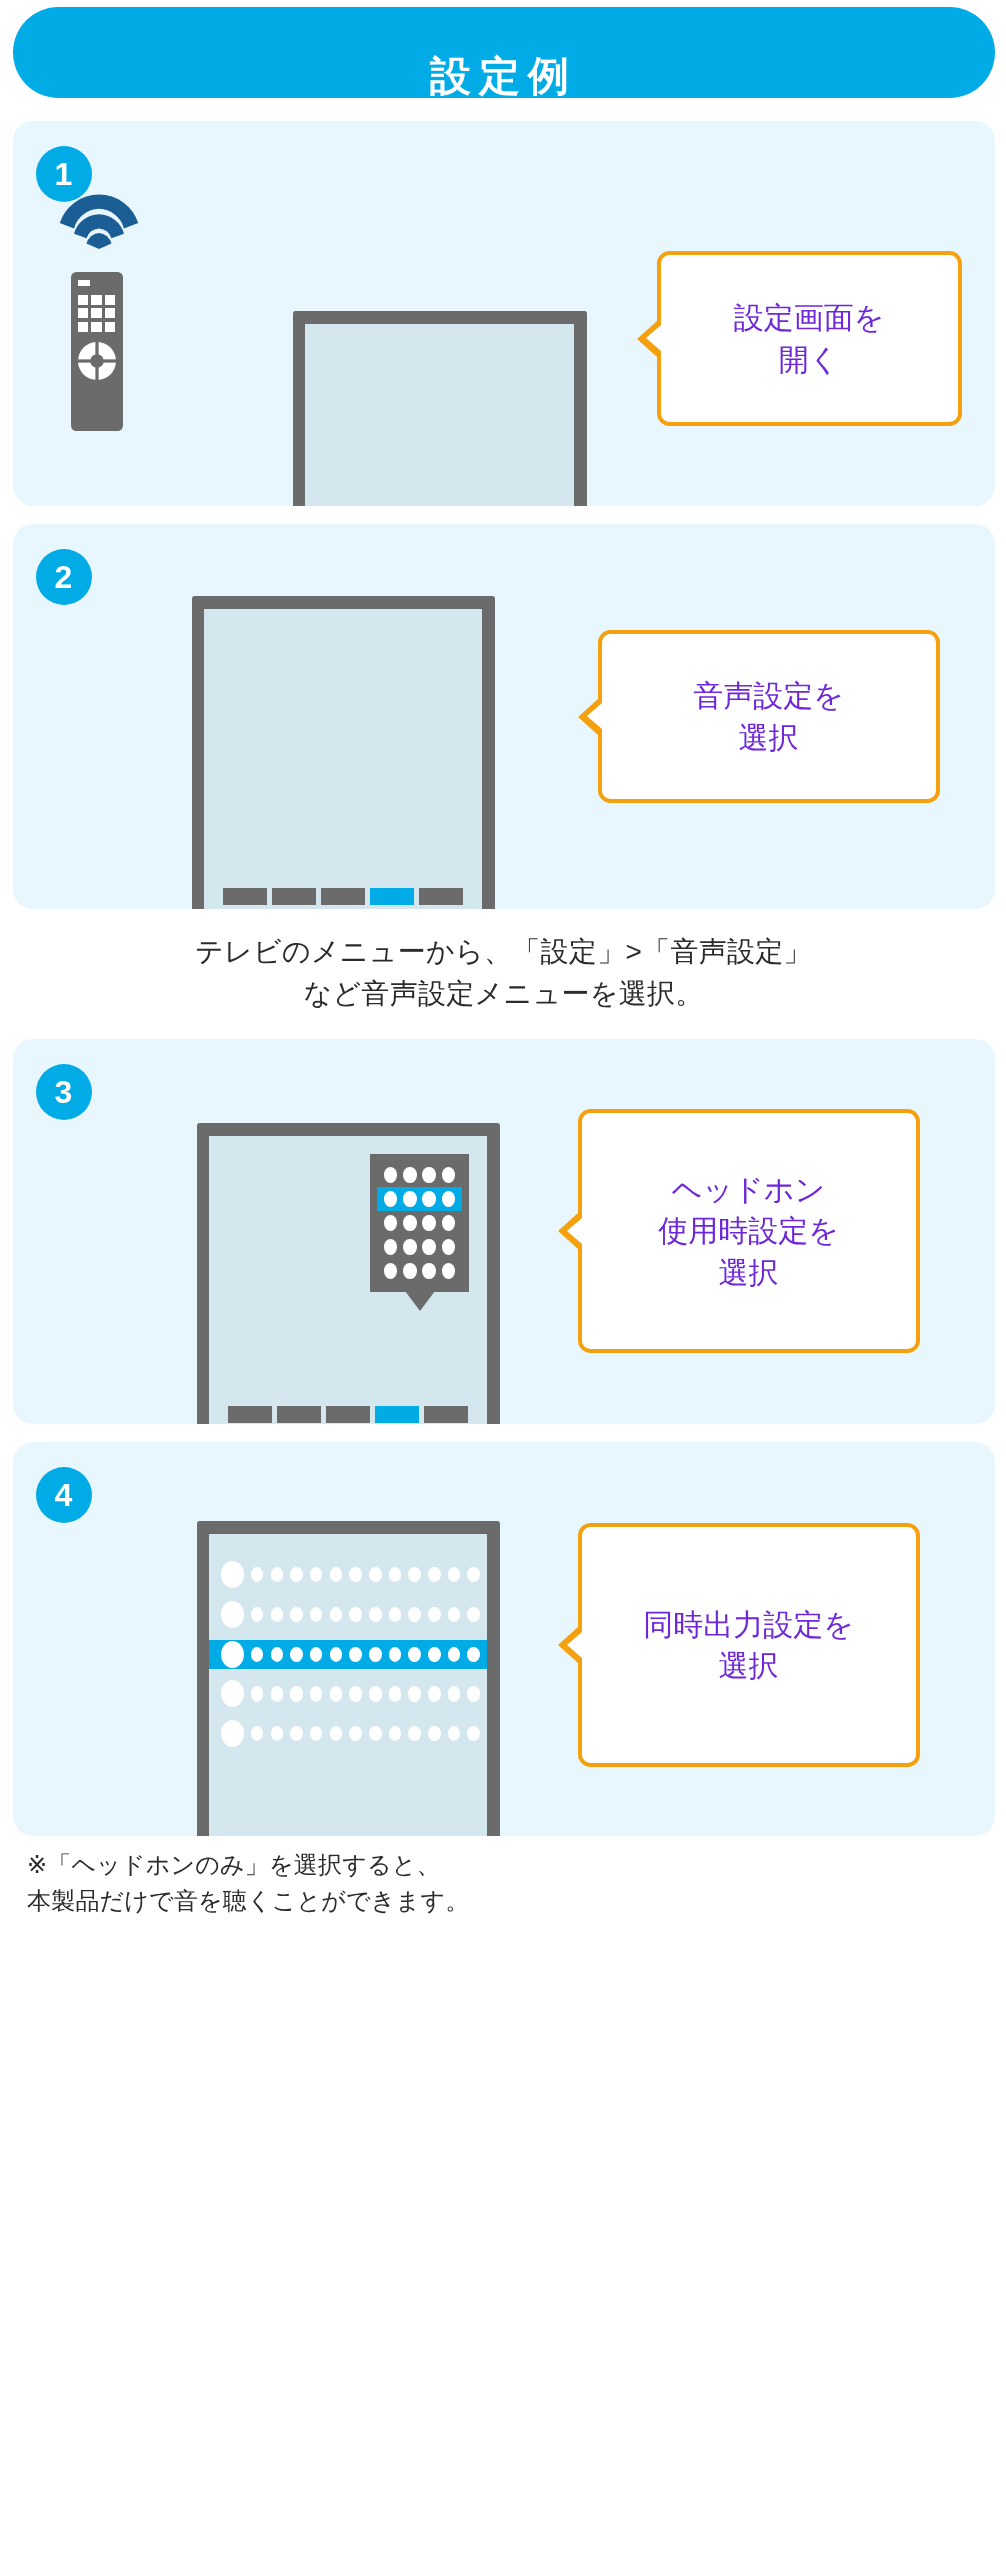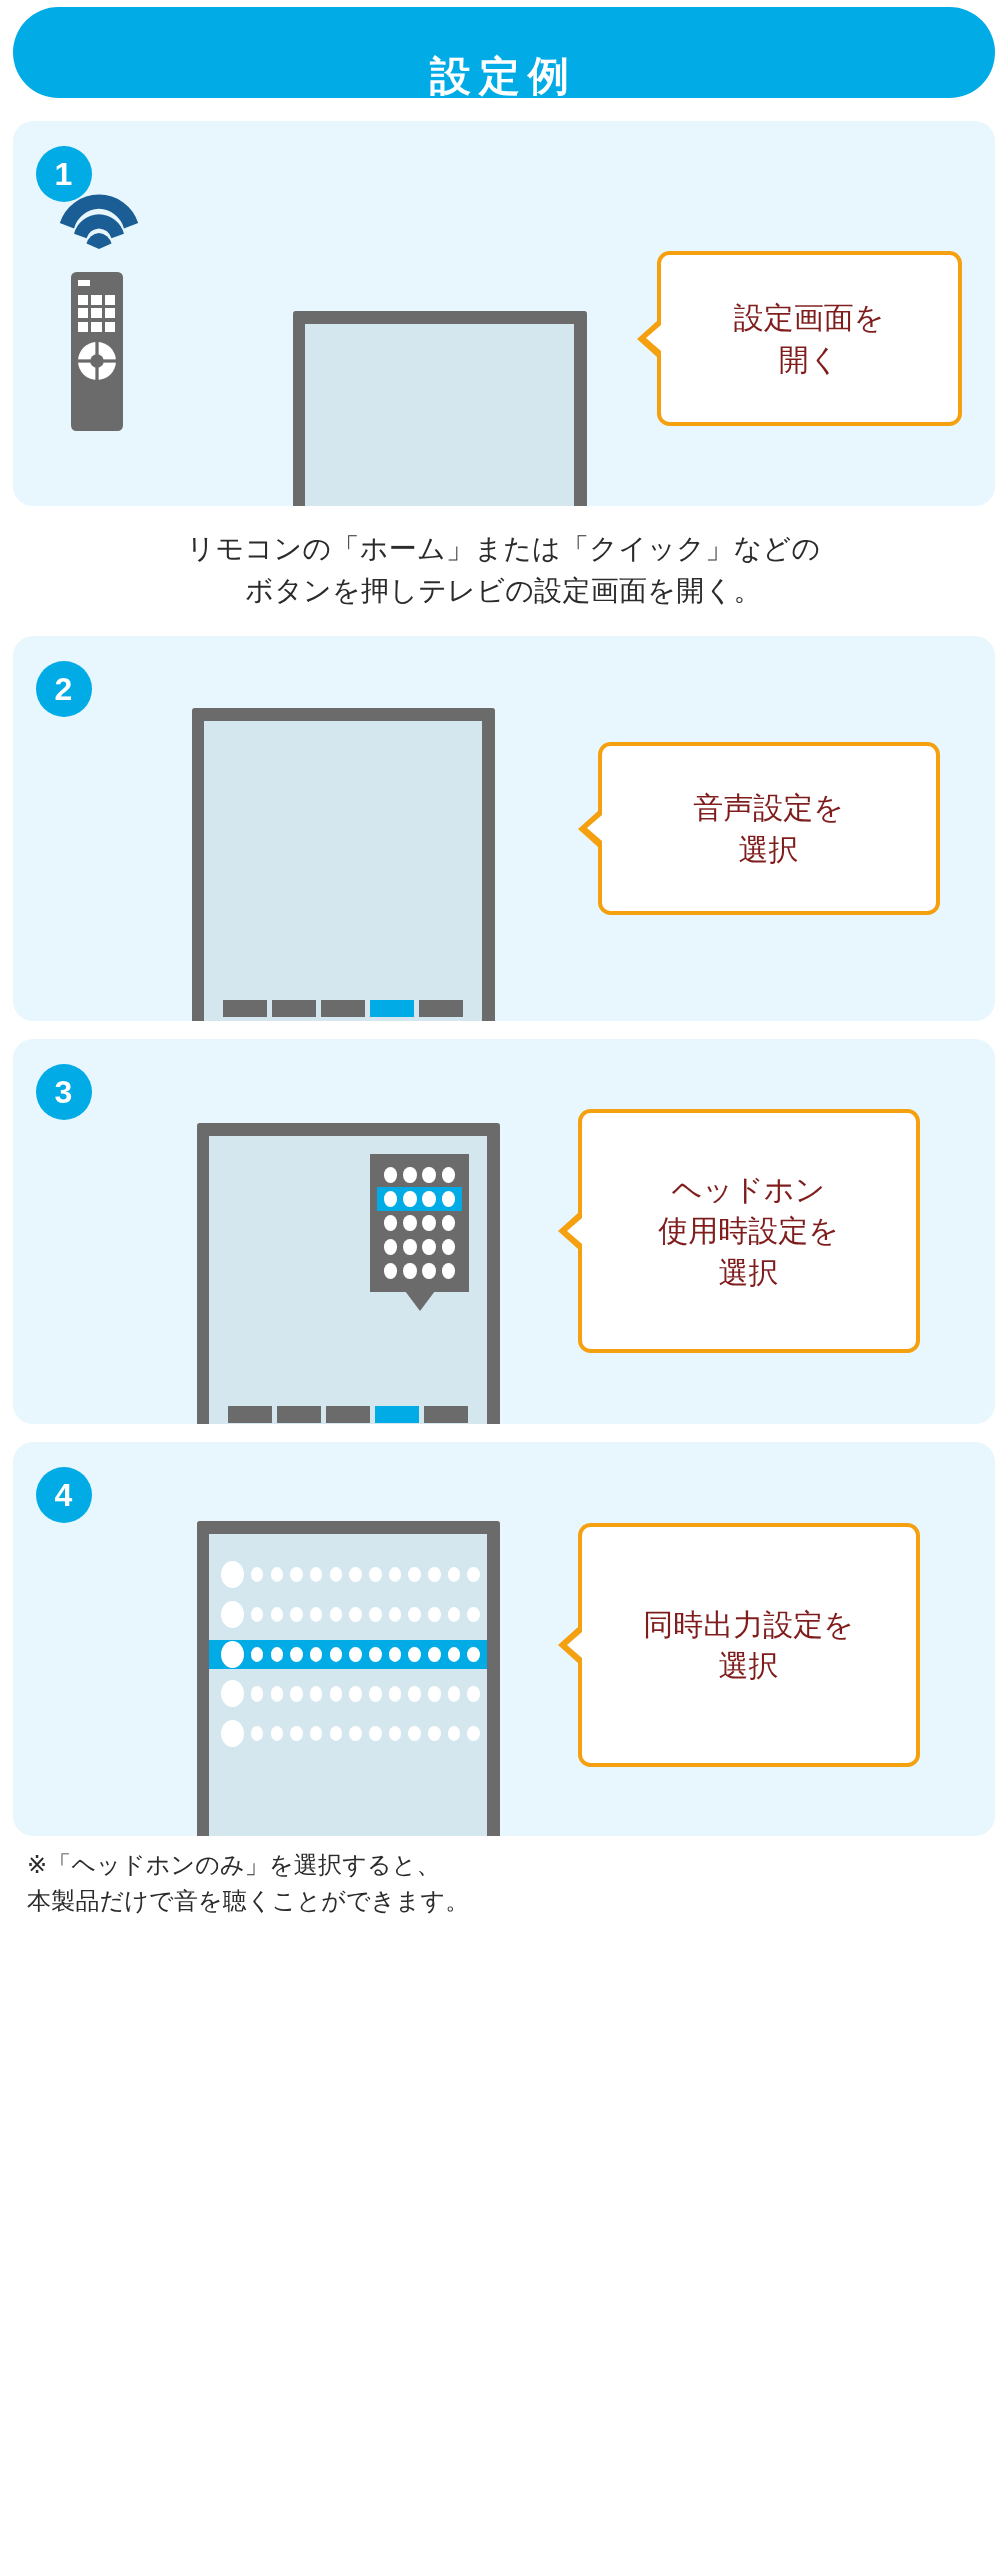--- a/index.html
+++ b/index.html
@@ -204,21 +204,21 @@
     background: #ffffff;
     border: 4.5px solid #F5A00F;
     border-radius: 12.5px;
     display: flex;
     align-items: center;
     justify-content: center;
     text-align: center;
     padding: 12.5px 20px;
   }
   .callout-text {
-    color: #7f1d1d;
+    color: #6d28d9;
     font-size: 30px;
     line-height: 1.38;
     font-weight: normal;
     white-space: pre-line;
   }
   .callout .tail-outer,
   .callout .tail-inner {
     position: absolute;
     width: 0; height: 0;
   }
@@ -312,22 +312,20 @@
       </div>
 
       <div class="callout" style="left:644px; top:130px; width:305px; height:175px;">
         <span class="tail-outer"></span>
         <span class="tail-inner"></span>
         <div class="callout-text">設定画面を
 開く</div>
       </div>
     </div>
 
-    <div class="caption">リモコンの「ホーム」または「クイック」などの
-ボタンを押しテレビの設定画面を開く。</div>
   </div>
 
   <div class="step-block">
     <div class="illus-panel">
 
       <div class="step-badge">2</div>
 
       <div class="tv" style="left:179px; top:72px;">
         <div class="tv-body">
           <div class="tv-screen" style="width:278px; height:333px;">
@@ -344,20 +342,22 @@
       </div>
 
       <div class="callout" style="left:585px; top:106px; width:342px; height:173px;">
         <span class="tail-outer"></span>
         <span class="tail-inner"></span>
         <div class="callout-text">音声設定を
 選択</div>
       </div>
     </div>
 
+    <div class="caption">テレビのメニューから、「設定」&gt;「音声設定」
+など音声設定メニューを選択。</div>
   </div>
 
   <div class="step-block">
     <div class="illus-panel">
 
       <div class="step-badge">3</div>
 
       <div class="tv" style="left:184px; top:84px;">
         <div class="tv-body">
           <div class="tv-screen" style="width:278px; height:323px;">

